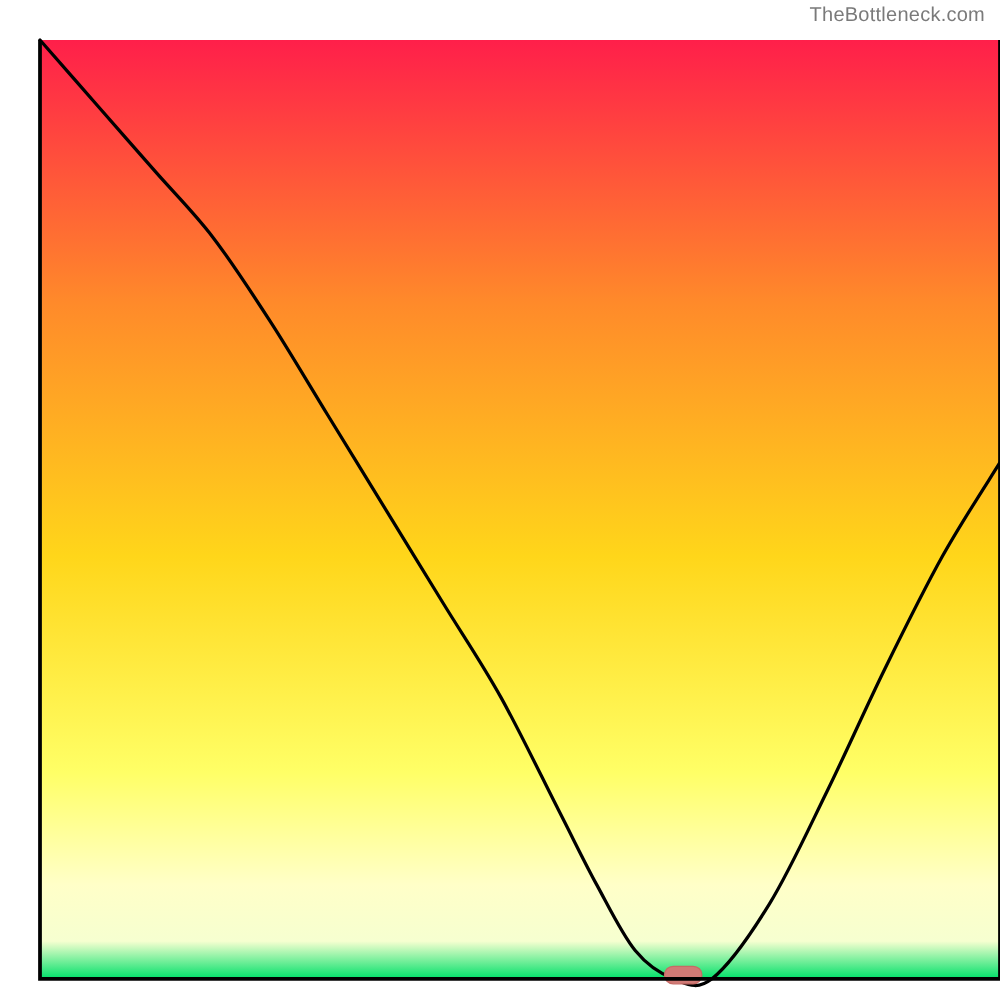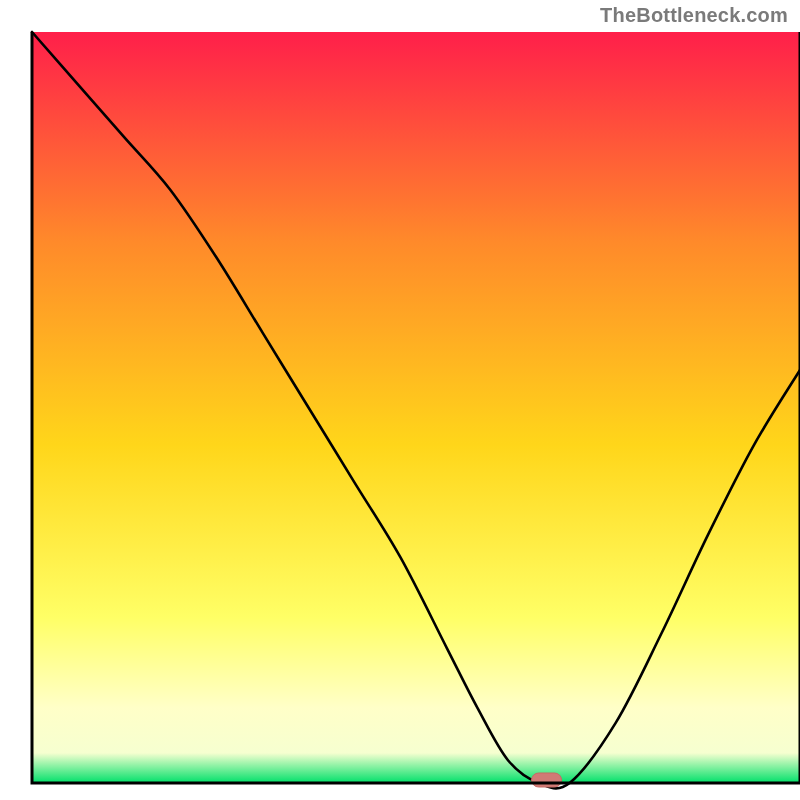--- a/index.html
+++ b/index.html
@@ -12,22 +12,22 @@
   }
   .wrapper {
     position: relative;
     width: 800px;
     height: 800px;
   }
   .attribution {
     position: absolute;
     top: 4px;
     right: 12px;
-    font-size: 20px;
-    font-weight: bold;
+    font-size: 16px;
+    font-weight: normal;
     color: #7a7a7a;
     letter-spacing: 0.2px;
   }
   svg {
     display: block;
   }
 </style>
 </head>
 <body>
 

